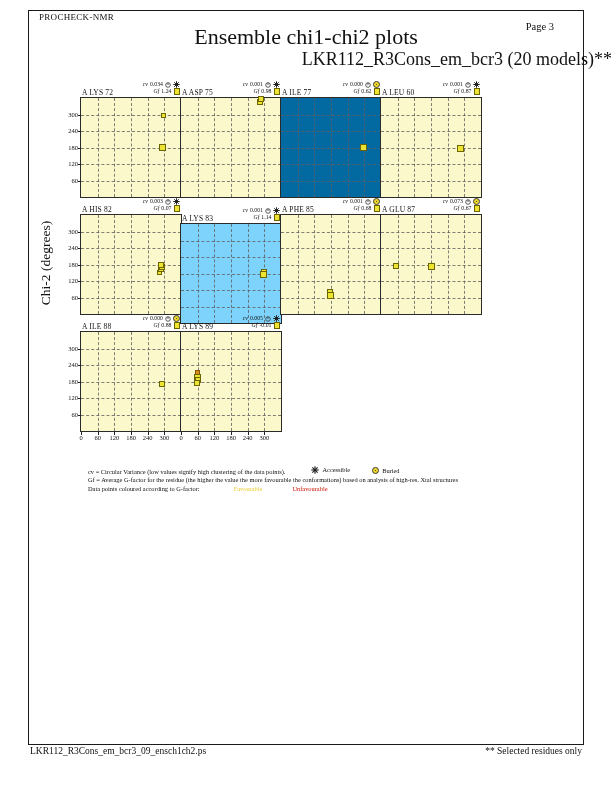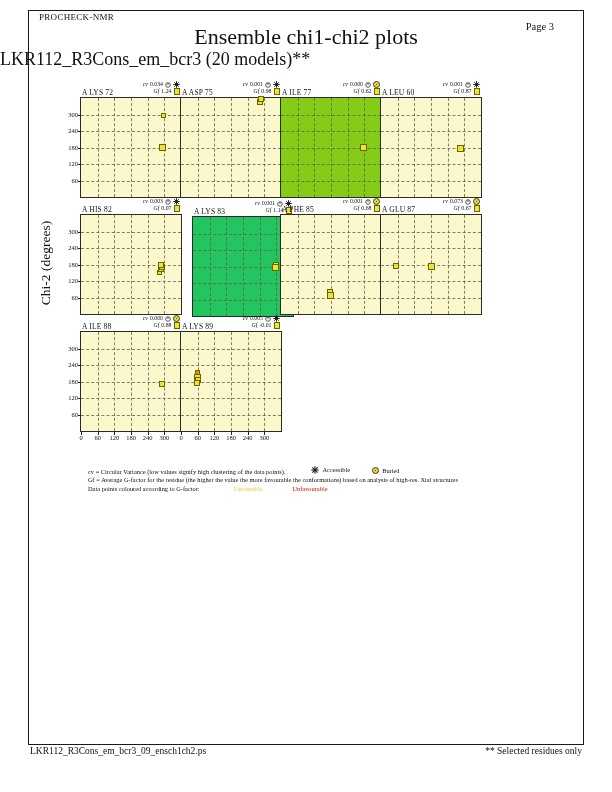--- a/index.html
+++ b/index.html
@@ -5,21 +5,21 @@
   html,body{margin:0;padding:0;background:#888;}
   .page{
     position:relative;width:612px;height:792px;background:#ffffff;
     font-family:"Liberation Serif","DejaVu Serif",serif;color:#111;
     margin:0 auto;overflow:hidden;
   }
   .page-border{position:absolute;left:28px;top:10px;width:554px;height:733px;border:1.5px solid #1a1a1a;}
   .brand{position:absolute;left:39px;top:12px;font-size:9px;letter-spacing:.3px;}
   .page-label{position:absolute;right:58px;top:21px;font-size:10.5px;}
   .title{position:absolute;left:0;width:612px;top:24px;text-align:center;font-size:22px;}
-  .subtitle{position:absolute;left:0;width:612px;top:49px;text-align:left;font-size:18px;}
+  .subtitle{position:absolute;left:0;width:612px;top:49px;text-align:right;font-size:18px;}
 
   .plots-area{position:absolute;left:0;top:0;width:612px;height:792px;}
   .plot{position:absolute;border:1.1px solid #2a2a2a;box-sizing:content-box;}
   .gridv{position:absolute;top:0;width:0;height:100%;border-left:1px dashed rgba(95,95,95,.8);}
   .gridh{position:absolute;left:0;height:0;width:100%;border-top:1px dashed rgba(95,95,95,.8);}
   .marker{position:absolute;box-sizing:border-box;border:1px solid #6b6400;}
   .plot-header{position:absolute;left:0;top:-16px;width:100%;height:16px;}
   .res-label{position:absolute;left:1px;bottom:1px;font-size:7.5px;white-space:nowrap;letter-spacing:.2px;}
   .stats{position:absolute;right:1px;top:-1px;font-size:5.8px;line-height:7px;}
   .stat-line{display:flex;align-items:center;justify-content:flex-end;gap:2px;height:7px;white-space:nowrap;}
@@ -126,21 +126,21 @@
                     <line x1="4" y1="0.3" x2="4" y2="7.7"></line>
                     <line x1="0.3" y1="4" x2="7.7" y2="4"></line>
                     <line x1="1.4" y1="1.4" x2="6.6" y2="6.6"></line>
                     <line x1="6.6" y1="1.4" x2="1.4" y2="6.6"></line>
                   </g>
                 </svg></span>
               <span class="stat-line"><i>Gf</i> 0.98 <span class="gf-sq"></span></span>
             </span>
           </div>
         </div>
-        <div class="plot" style="left: 280px; top: 97px; width: 100px; height: 99px; background: #84cc16; text-decoration: underline;">
+        <div class="plot" style="left: 280px; top: 97px; width: 100px; height: 99px; background: #0369a1; text-decoration: underline;">
           <div class="gridv" style="left: 16.6667px;"></div>
           <div class="gridh" style="top: 82.5px;"></div>
           <div class="gridv" style="left: 33.3333px;"></div>
           <div class="gridh" style="top: 66px;"></div>
           <div class="gridv" style="left: 50px;"></div>
           <div class="gridh" style="top: 49.5px;"></div>
           <div class="gridv" style="left: 66.6667px;"></div>
           <div class="gridh" style="top: 33px;"></div>
           <div class="gridv" style="left: 83.3333px;"></div>
           <div class="gridh" style="top: 16.5px;"></div>
@@ -222,21 +222,21 @@
           <div class="tick" style="left: -3.5px; top: 82.5px; width: 3px; height: 1px;"></div>
           <div class="ytick-label" style="left: -24px; top: 62px;">120</div>
           <div class="tick" style="left: -3.5px; top: 66px; width: 3px; height: 1px;"></div>
           <div class="ytick-label" style="left: -24px; top: 45.5px;">180</div>
           <div class="tick" style="left: -3.5px; top: 49.5px; width: 3px; height: 1px;"></div>
           <div class="ytick-label" style="left: -24px; top: 29px;">240</div>
           <div class="tick" style="left: -3.5px; top: 33px; width: 3px; height: 1px;"></div>
           <div class="ytick-label" style="left: -24px; top: 12.5px;">300</div>
           <div class="tick" style="left: -3.5px; top: 16.5px; width: 3px; height: 1px;"></div>
         </div>
-        <div class="plot" style="left: 180px; top: 216px; width: 100px; height: 99px; background: #22c55e; margin-left: 12px;">
+        <div class="plot" style="left: 180px; top: 223px; width: 100px; height: 99px; background: #7dd3fc;">
           <div class="gridv" style="left: 16.6667px;"></div>
           <div class="gridh" style="top: 82.5px;"></div>
           <div class="gridv" style="left: 33.3333px;"></div>
           <div class="gridh" style="top: 66px;"></div>
           <div class="gridv" style="left: 50px;"></div>
           <div class="gridh" style="top: 49.5px;"></div>
           <div class="gridv" style="left: 66.6667px;"></div>
           <div class="gridh" style="top: 33px;"></div>
           <div class="gridv" style="left: 83.3333px;"></div>
           <div class="gridh" style="top: 16.5px;"></div>

